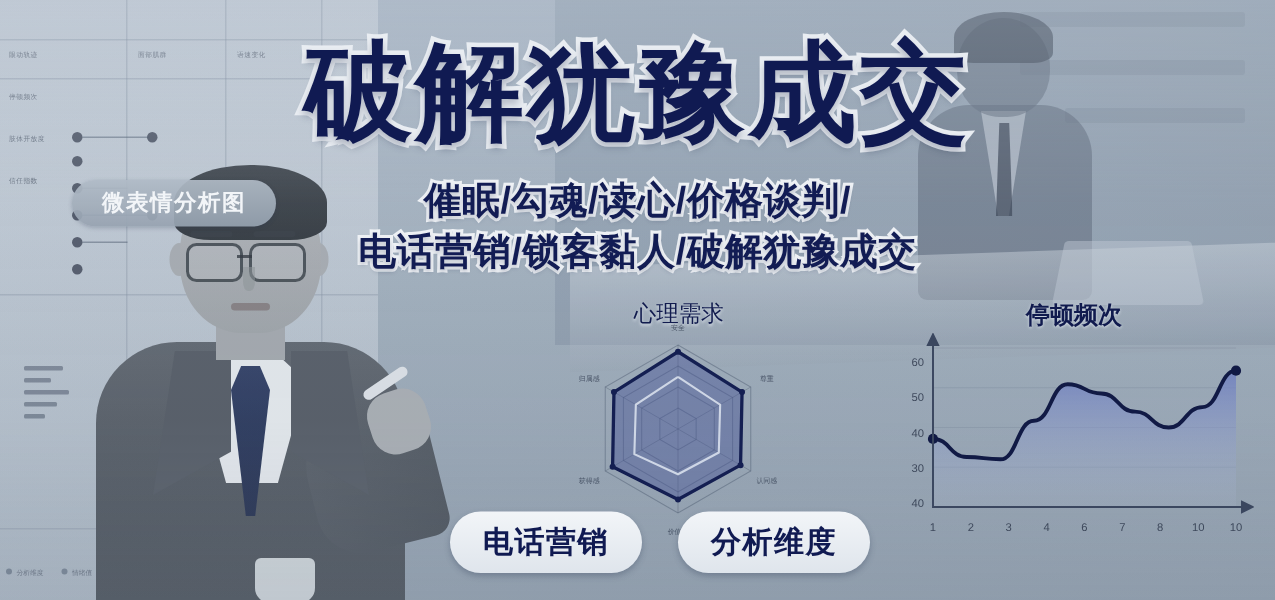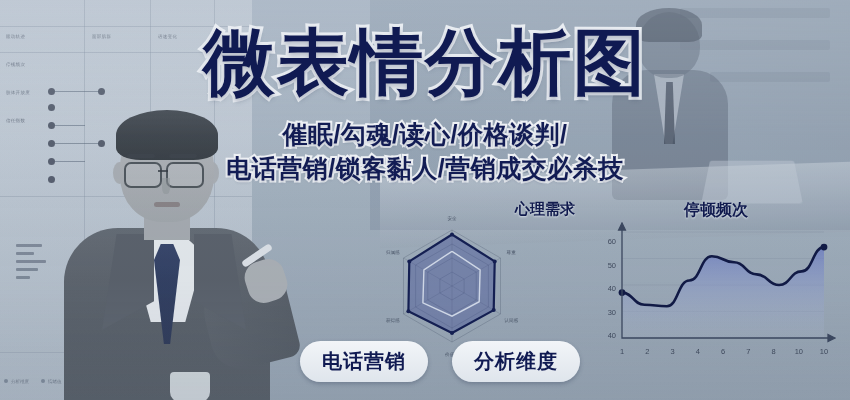--- a/index.html
+++ b/index.html
@@ -170,22 +170,22 @@
     padding:6px 20px;border-radius:16px;
     background:linear-gradient(180deg,rgba(176,186,198,.92),rgba(150,162,176,.92));
     color:#f2f5f8;font-size:15px;font-weight:bold;letter-spacing:1px;
     box-shadow:0 1px 3px rgba(40,52,78,.25);
     white-space:nowrap;
   }
 
   
   .radar-card{position:absolute;left:330px;top:200px;width:245px;height:160px;}
   .radar-title{
-    position:absolute;left:0;right:0;top:0;text-align:right;
-    font-size:15px;font-weight:bold;color:#111b4e;
+    position:absolute;left:0;right:0;top:0;text-align:center;
+    font-size:15px;font-weight:normal;color:#111b4e;
     text-shadow:0 1px 2px rgba(230,236,242,.8);
   }
   .radar-svg{position:absolute;left:0;top:16px;}
   .radar-axis-label{font-size:4.6px;fill:rgba(42,52,72,.72);}
 
   
   .line-card{position:absolute;left:596px;top:200px;width:240px;height:175px;}
   .line-title{
     position:absolute;left:0;right:0;top:0;text-align:center;
     font-size:16px;font-weight:bold;color:#101a4e;
@@ -308,26 +308,27 @@
     <div class="sp-bridge"></div>
     <div class="sp-nose"></div>
     <div class="sp-mouth"></div>
     <div class="sp-cup"></div>
     <div class="sp-hand"></div>
     <div class="sp-pen"></div>
   </div>
 
   <div class="scrim"></div>
 
-
-  <div class="headline">微表情分析图</div>
+  <div class="badge">微表情分析图</div>
+
+  <div class="headline">破解犹豫成交</div>
 
   <div class="sub-wrap">
     <div class="subline">催眠/勾魂/读心/价格谈判/</div>
-    <div class="subline">电话营销/锁客黏人/营销成交必杀技</div>
+    <div class="subline">电话营销/锁客黏人/破解犹豫成交</div>
   </div>
 
   <div class="radar-card">
     <div class="radar-title">心理需求</div>
     <svg class="radar-svg" width="245" height="144" viewBox="0 0 245 144">
       <g id="radar-grid" stroke="rgba(70,84,104,.42)" fill="none" stroke-width="0.7">
           <polygon points="122.0,56.0 134.1,63.0 134.1,77.0 122.0,84.0 109.9,77.0 109.9,63.0"></polygon>
           <polygon points="122.0,42.0 146.2,56.0 146.2,84.0 122.0,98.0 97.8,84.0 97.8,56.0"></polygon>
           <polygon points="122.0,28.0 158.4,49.0 158.4,91.0 122.0,112.0 85.6,91.0 85.6,49.0"></polygon>
           <polygon points="122.0,14.0 170.5,42.0 170.5,98.0 122.0,126.0 73.5,98.0 73.5,42.0"></polygon>

